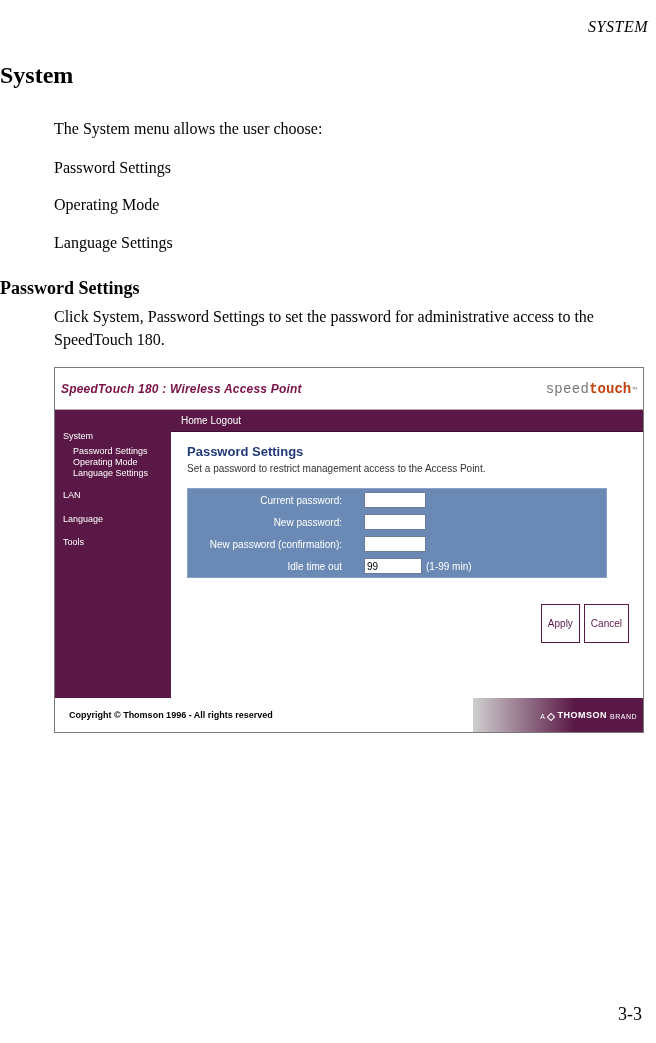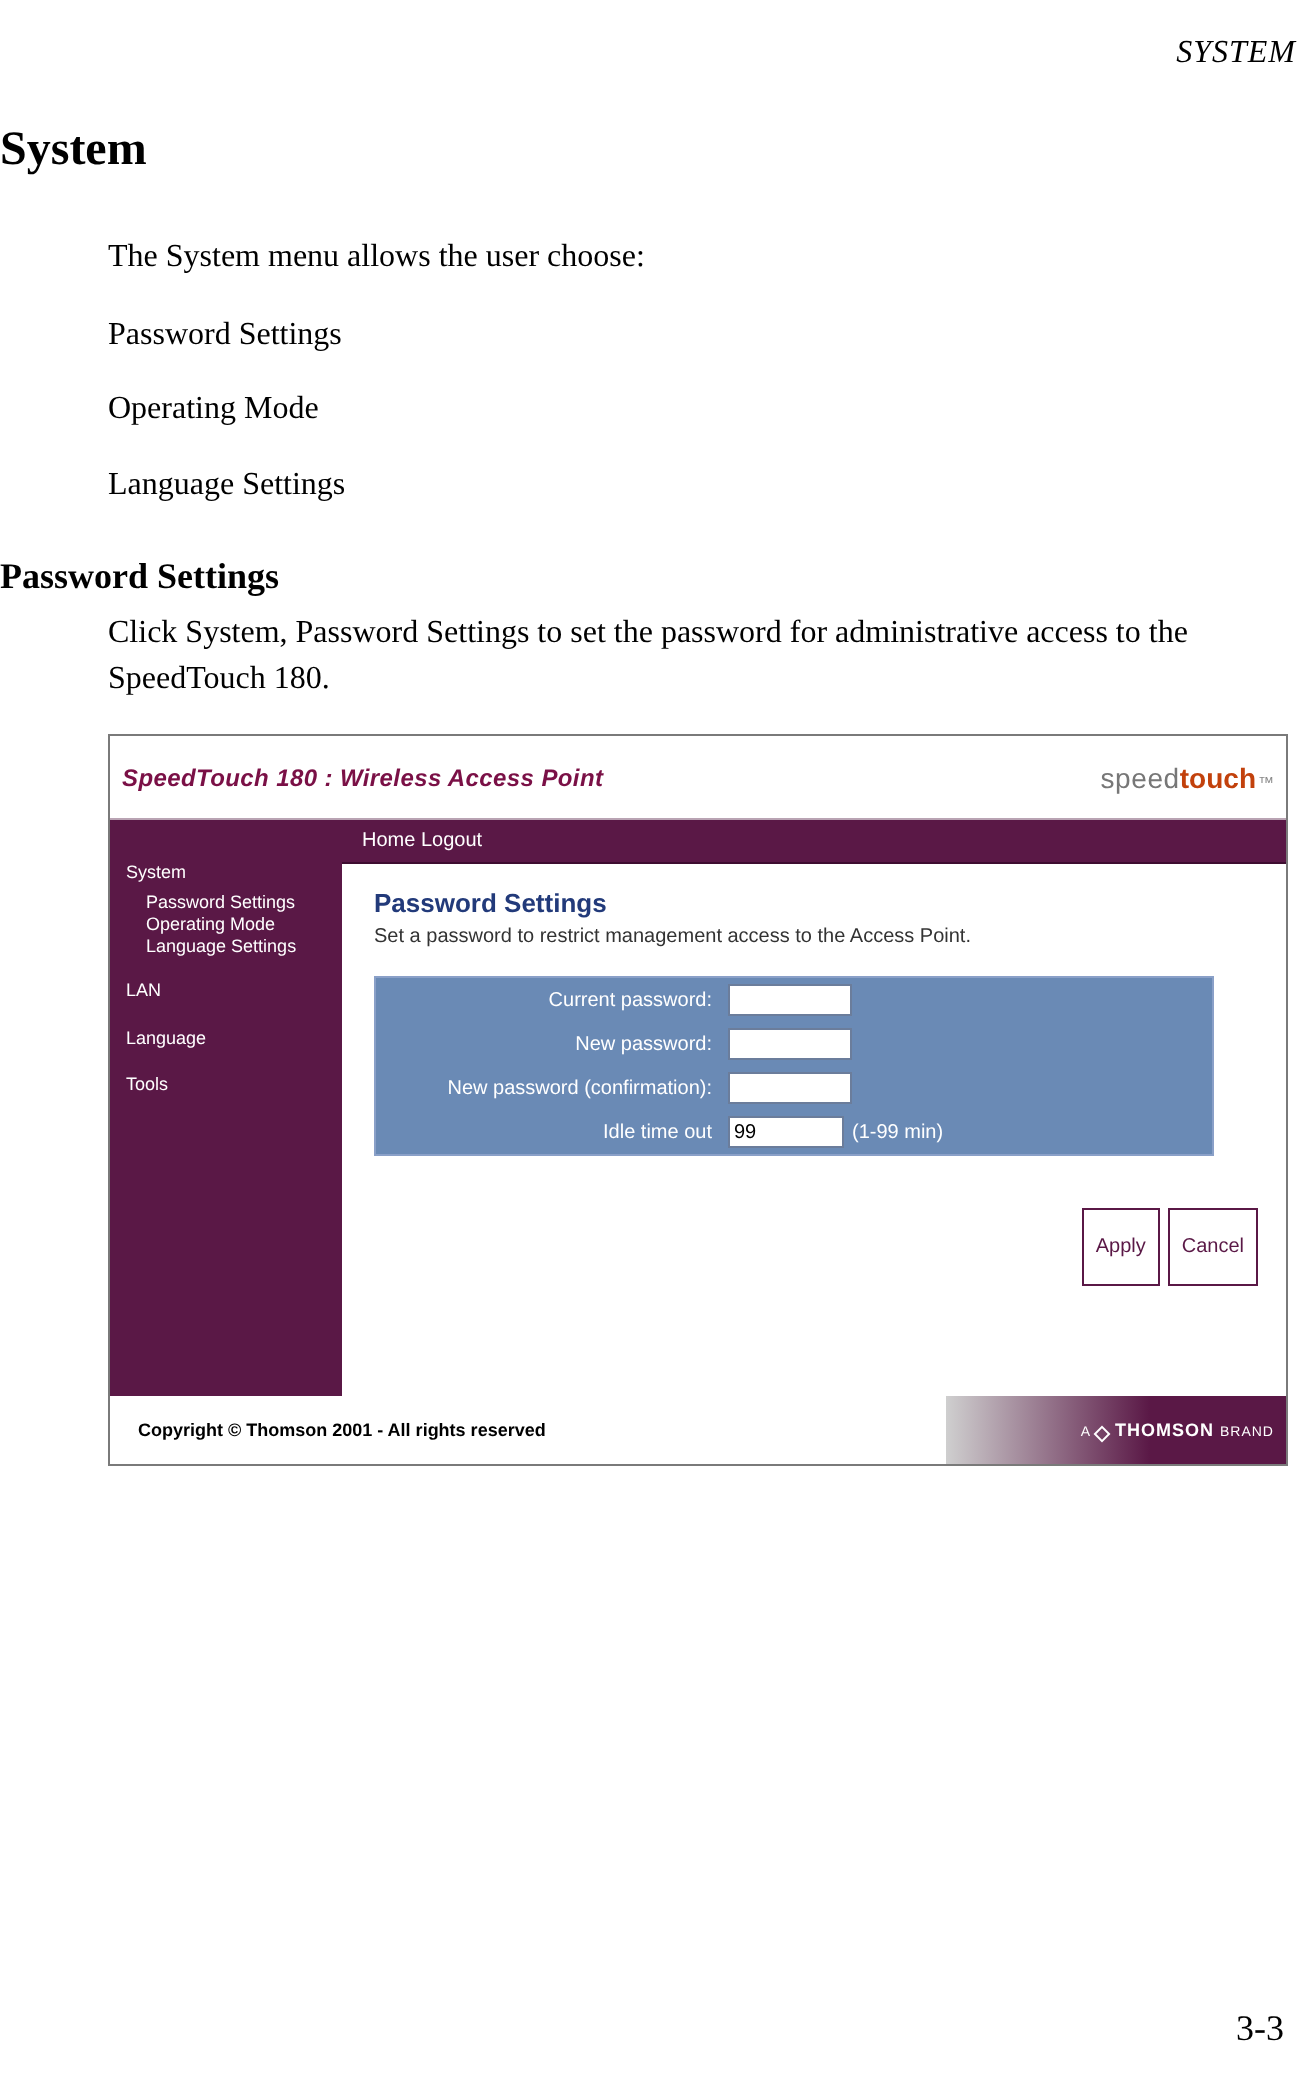--- a/index.html
+++ b/index.html
@@ -71,20 +71,21 @@
       font-style: italic;
       font-weight: bold;
       color: #7a1046;
       font-size: 12px;
       letter-spacing: 0.2px;
     }
     .brand-logo {
       display: flex;
       align-items: baseline;
       color: #333;
+      font-family: Liberation Mono, monospace;
     }
     .brand-light { font-size: 14px; color: #777; letter-spacing: 0.3px; }
     .brand-bold { font-size: 14px; font-weight: bold; color: #c2410c; }
     .brand-tm { font-size: 8px; color: #888; margin-left:1px;}
     .shot-body {
       display: flex;
       min-height: 288px;
     }
     .shot-sidebar {
       width: 116px;
@@ -124,21 +125,21 @@
     .form-row {
       display: flex;
       align-items: center;
       padding: 3px 6px;
     }
     .form-row.dark { background: #6a8ab5; color: #fff; }
     .form-row label {
       flex: 0 0 170px;
       text-align: right;
       font-size: 10px;
-      padding-right: 8px;
+      padding-right: 22px;
     }
     .form-row input[type="password"], .form-row input[type="text"] {
       height: 16px;
       border: 1px solid #6b7d9b;
       width: 62px;
       font-size: 10px;
       padding: 0 2px;
       background: #fff;
     }
     .form-row input.short { width: 58px; }
@@ -258,21 +259,21 @@
             <span class="hint">(1-99 min)</span>
           </div>
         </div>
         <div class="shot-actions">
           <button class="shot-btn">Apply</button>
           <button class="shot-btn">Cancel</button>
         </div>
       </div>
     </div>
     <div class="shot-footer">
-      <div class="shot-copyright">Copyright © Thomson 2001 - All rights reserved</div>
+      <div class="shot-copyright">Copyright © Thomson 1996 - All rights reserved</div>
       <div class="thomson-stripe">
         <div class="thomson-brand">
           <span class="thomson-a">A</span>
           <span class="thomson-dot"></span>
           <span class="thomson-name">THOMSON</span>
           <span class="thomson-brandword">BRAND</span>
         </div>
       </div>
     </div>
   </div>

